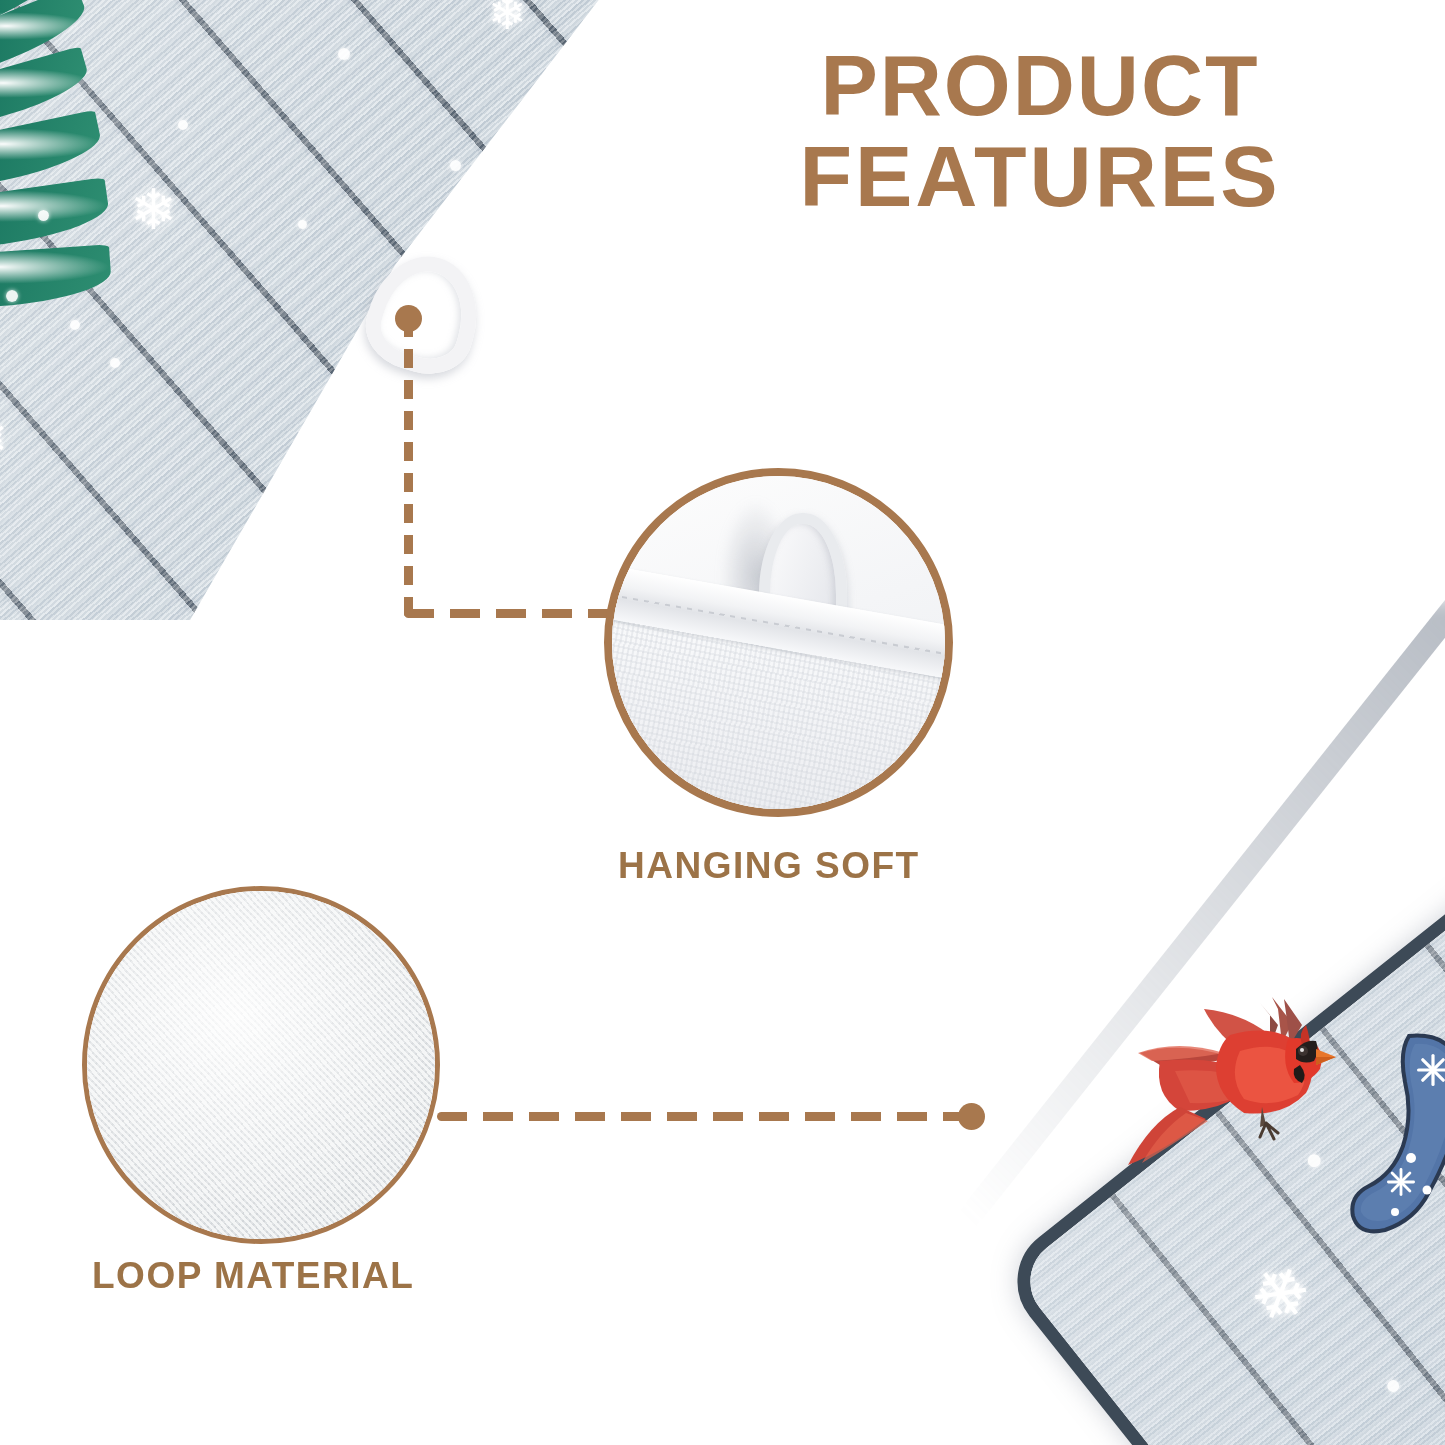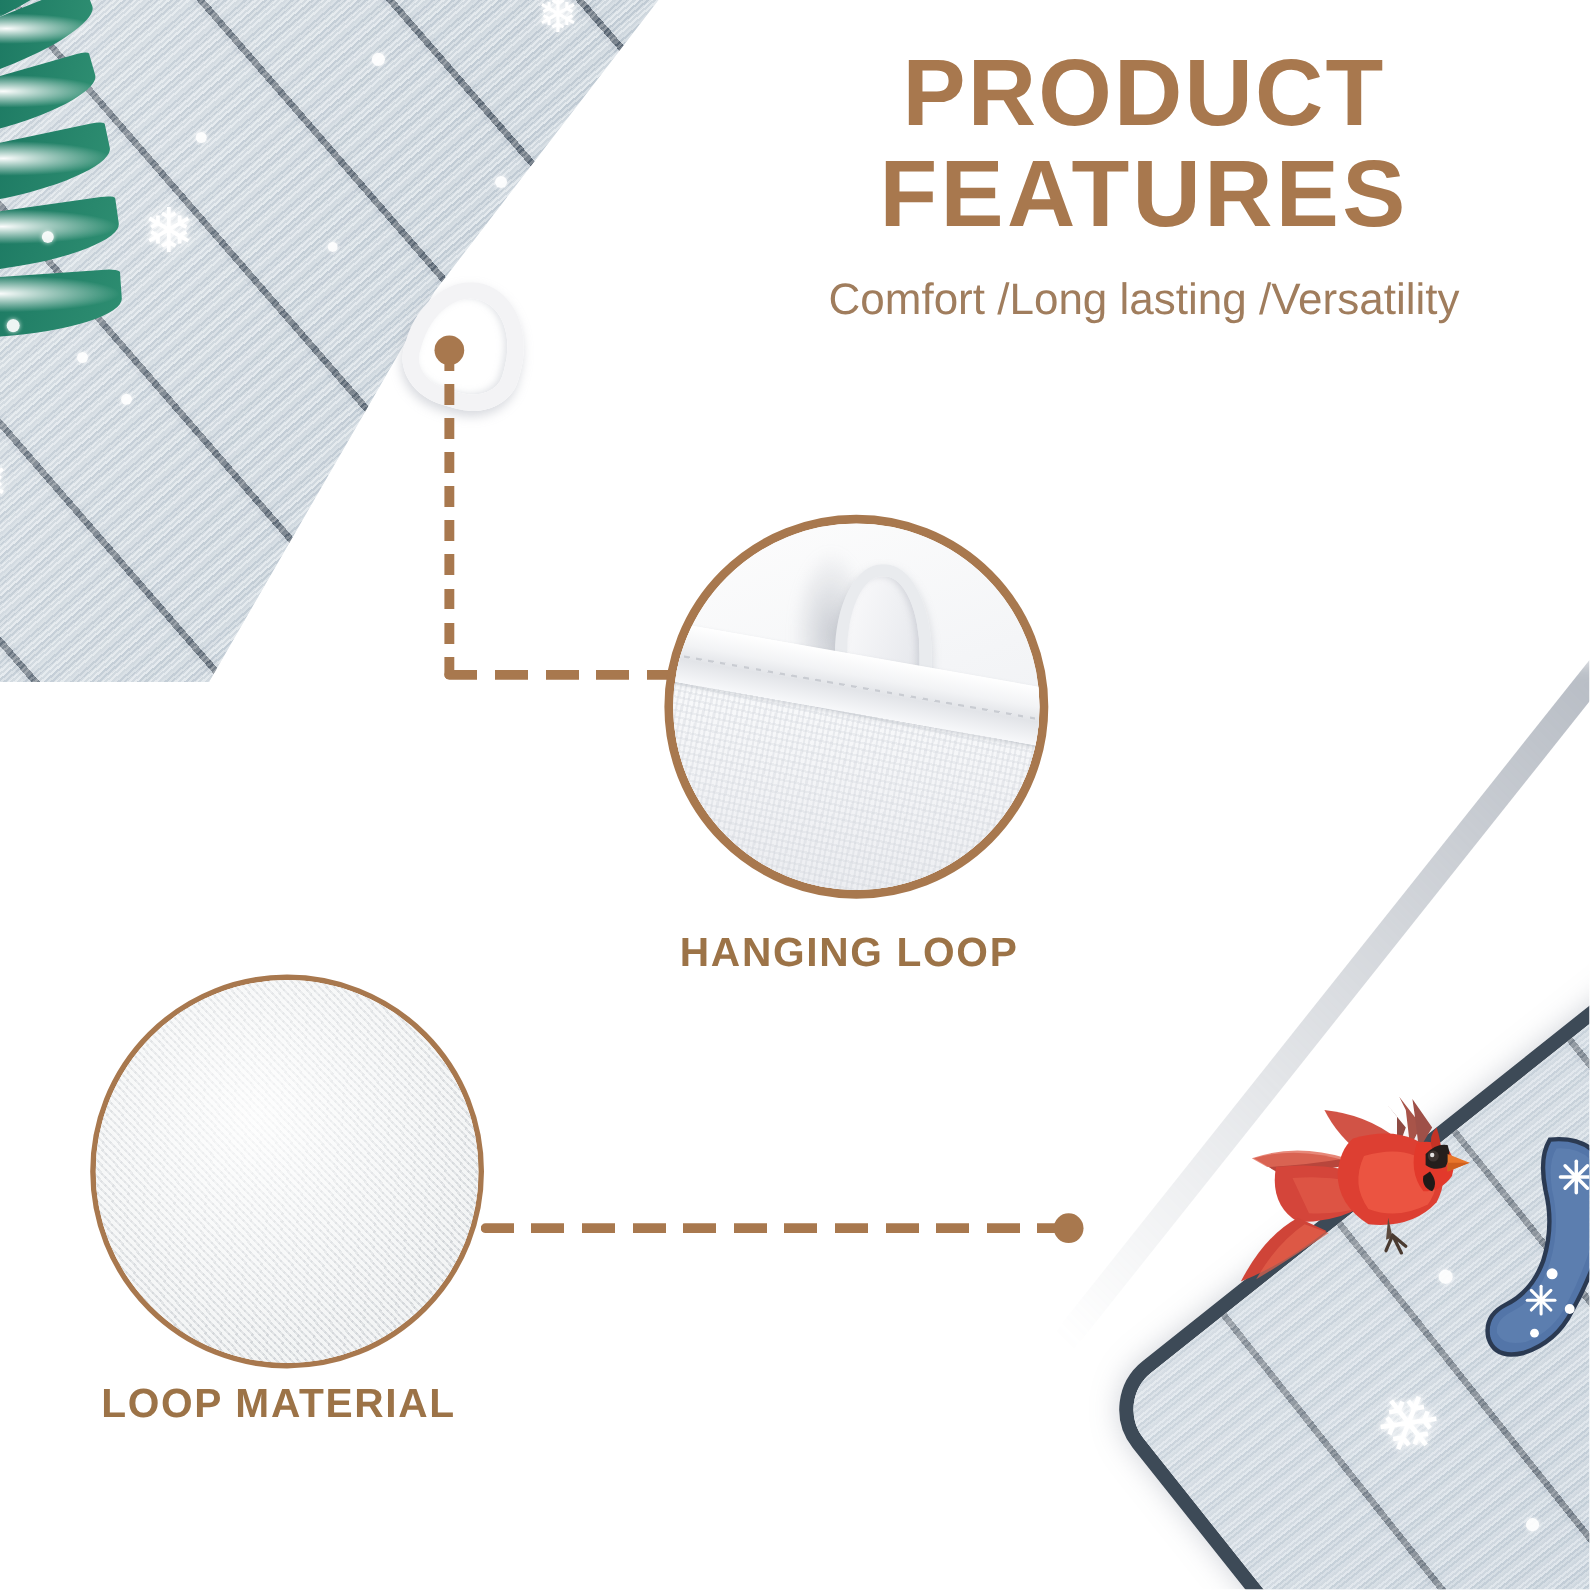--- a/index.html
+++ b/index.html
@@ -258,36 +258,35 @@
       </g>
       <circle cx="66" cy="128" r="5"></circle>
       <circle cx="82" cy="160" r="4.5"></circle>
       <circle cx="50" cy="182" r="4"></circle>
     </g>
   </svg>
 
   <div id="header">
     <div id="title-line1">PRODUCT</div>
     <div id="title-line2">FEATURES</div>
-    <div id="subtitle">Comfort /Long lasting /Versatility</div>
   </div>
 
   <div class="dot" style="left:395px;top:305px;"></div>
   <div class="dash-v dash-v-rounded" style="left:404px;top:318px;width:9px;height:300px;border-radius:5px;"></div>
   <div class="dash-h dash-h-rounded" style="left:404px;top:609px;width:215px;height:9px;border-radius:5px;"></div>
 
   <div id="circle-hanging-loop" class="callout">
     <div class="loop-photo">
       <div class="loop-shadow"></div>
       <div class="loop-tab"></div>
       <div class="loop-lower"></div>
       <div class="loop-hem"></div>
     </div>
   </div>
-  <div id="label-hanging-loop" class="feat-label">HANGING LOOP</div>
+  <div id="label-hanging-loop" class="feat-label">HANGING SOFT</div>
 
   <div id="circle-soft-material" class="callout">
     <div class="terry"></div>
   </div>
   <div id="label-soft-material" class="feat-label">LOOP MATERIAL</div>
 
   <div class="dash-h dash-h-rounded" style="left:437px;top:1112px;width:535px;height:9px;border-radius:5px;"></div>
   <div class="dot" style="left:958px;top:1103px;"></div>
 
 </div>

